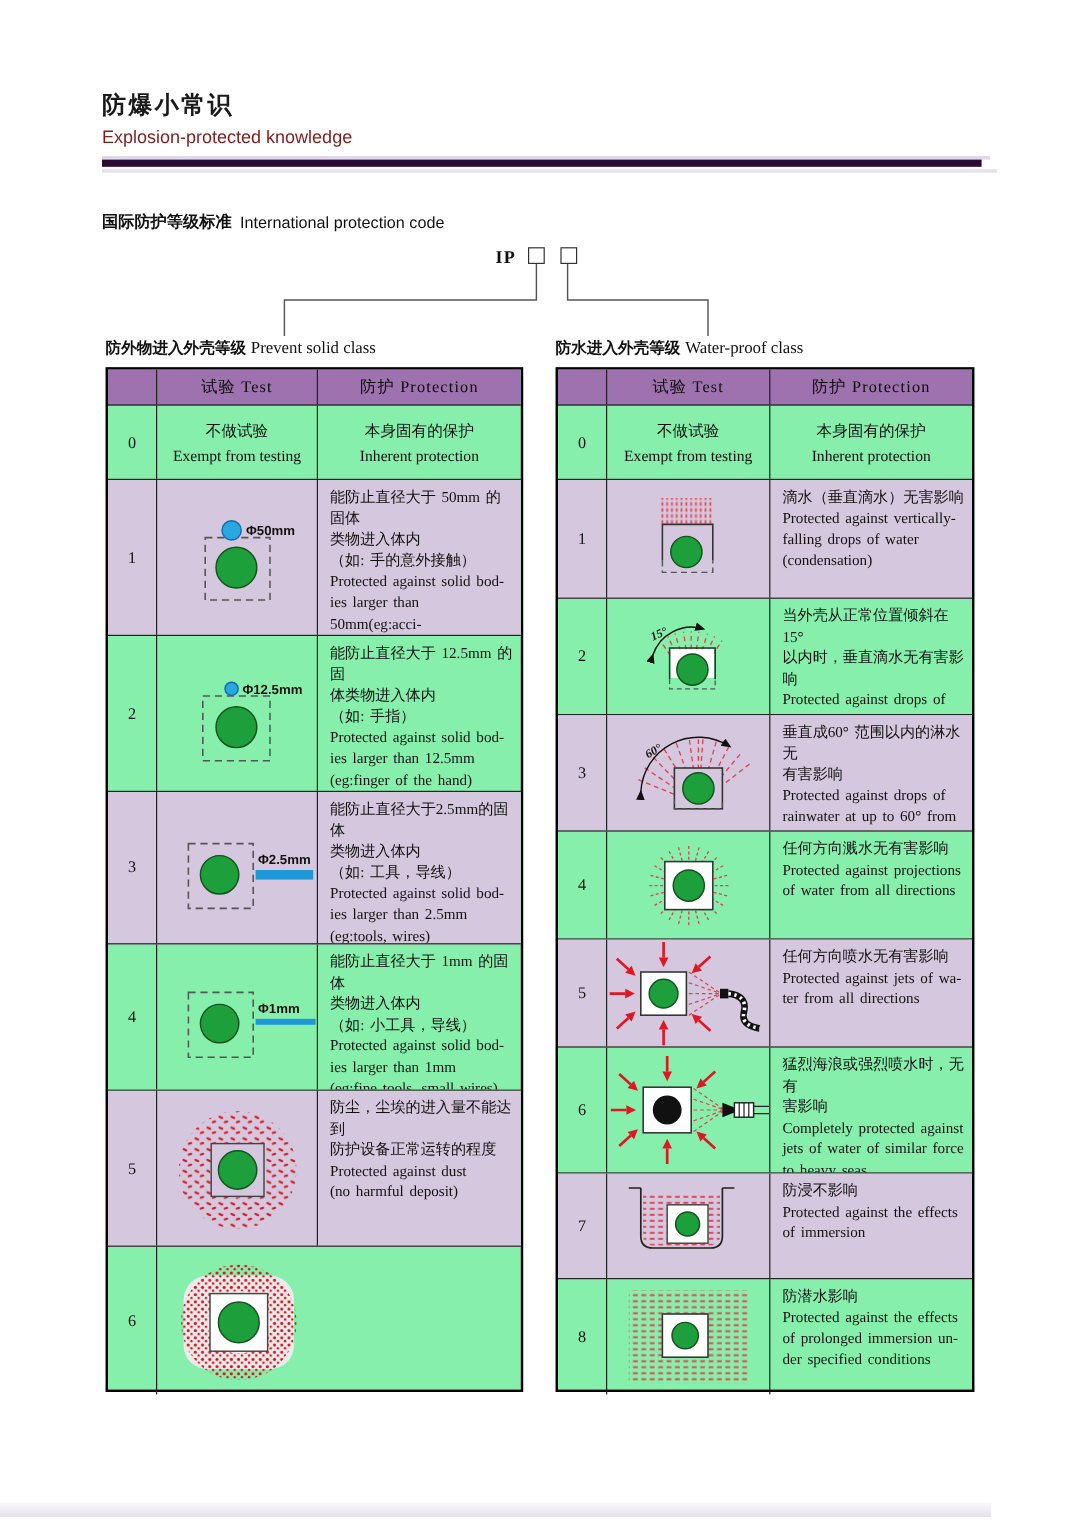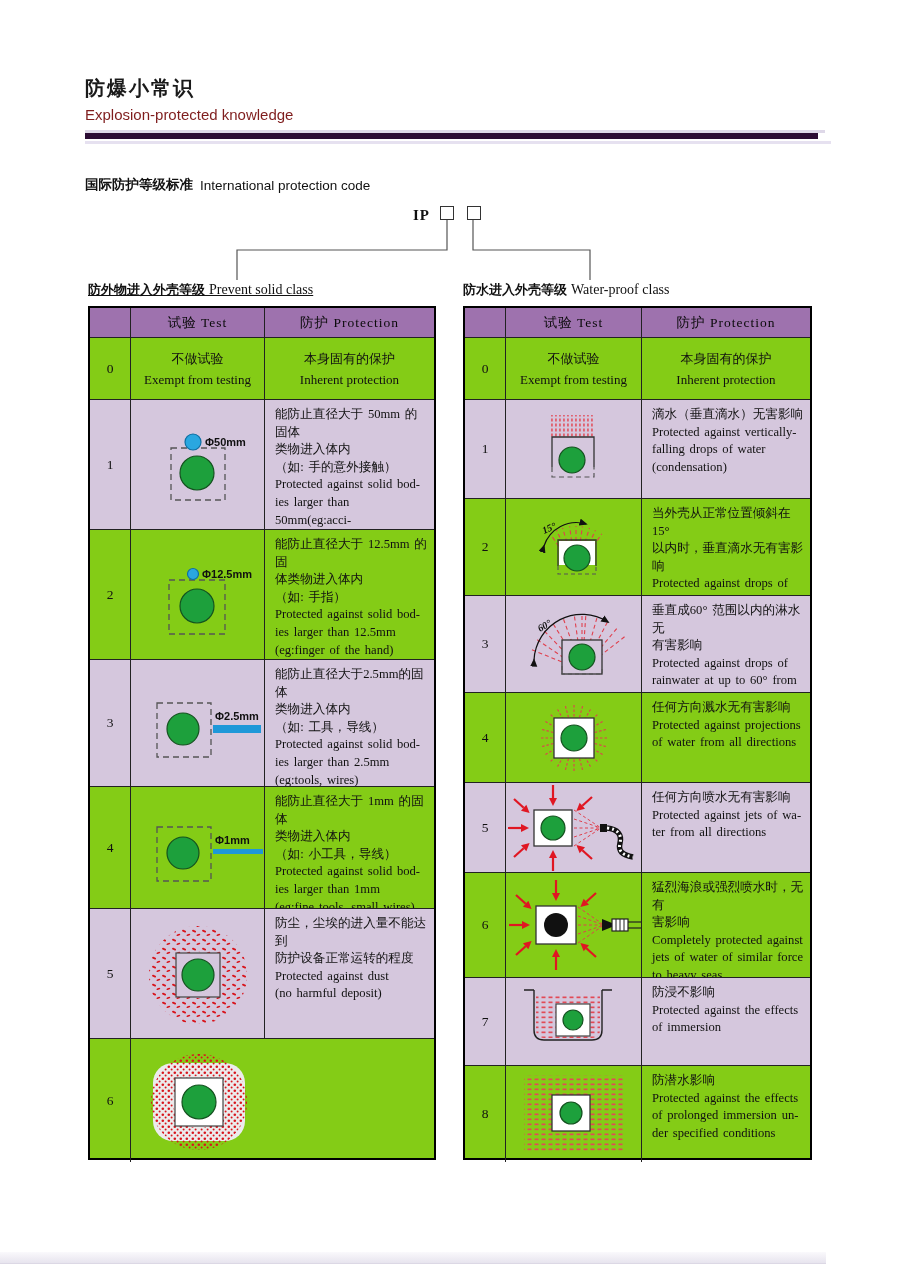--- a/index.html
+++ b/index.html
@@ -25,21 +25,21 @@
 
   
   .ip-label{left:413px;top:207px;font:bold 15px/16px "Liberation Serif",serif;letter-spacing:1px;}
   .ip-box{width:12px;height:12px;border:1.6px solid #333;background:#fff;}
 
   .cap{top:280px;height:20px;white-space:nowrap;}
   .cap-cn{font:bold 13px/20px "Liberation Sans","DejaVu Sans",sans-serif;}
   .cap-en{font:14px/20px "Liberation Serif",serif;}
 
   
-  .tbl{position:absolute;border:2px solid #000;background:#84cc16;box-sizing:border-box;}
+  .tbl{position:absolute;border:2px solid #000;background:#86efac;box-sizing:border-box;}
   .tr{display:flex;border-bottom:1px solid var(--bd);box-sizing:border-box;}
   .tr:last-child{border-bottom:none;}
   .tr.hd{background:var(--purple);}
   .tr.alt{background:var(--lav);}
   .c{border-right:1px solid var(--bd);box-sizing:border-box;display:flex;align-items:center;justify-content:center;overflow:hidden;}
   .c:last-child{border-right:none;}
   .c0{width:41px;flex:0 0 41px;}
   .lt .c1{width:134px;flex:0 0 134px;}
   .rt .c1{width:136px;flex:0 0 136px;}
   .c2{flex:1;text-align:right;}
@@ -96,21 +96,21 @@
   <div class="abs section-en">International protection code</div>
 
   <div class="abs ip-label">IP</div>
   <div class="abs ip-box" style="left:440px;top:206px;"></div>
   <div class="abs ip-box" style="left:467px;top:206px;"></div>
   <svg class="abs" style="left:230px;top:219px;" width="370" height="62">
     <path d="M217,1 V31 H7 V61" fill="none" stroke="#555" stroke-width="1.2"></path>
     <path d="M243,1 V31 H360 V61" fill="none" stroke="#555" stroke-width="1.2"></path>
   </svg>
 
-  <div class="abs cap" style="left:88px;text-decoration:underline;">
+  <div class="abs cap" style="left:88px;">
     <span class="cap-cn">防外物进入外壳等级</span>
     <span class="cap-en">Prevent solid class</span>
   </div>
   <div class="abs cap" style="left:463px;">
     <span class="cap-cn">防水进入外壳等级</span>
     <span class="cap-en">Water-proof class</span>
   </div>
 
   <div class="tbl lt" style="left:88px;top:306px;width:348px;height:854px;">
 

